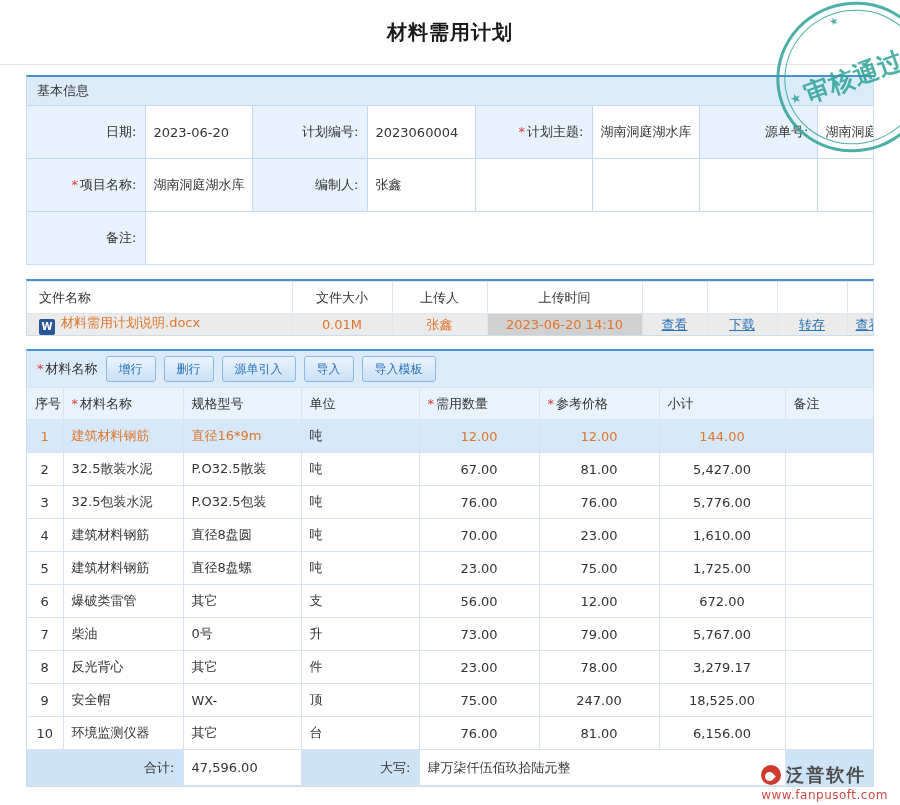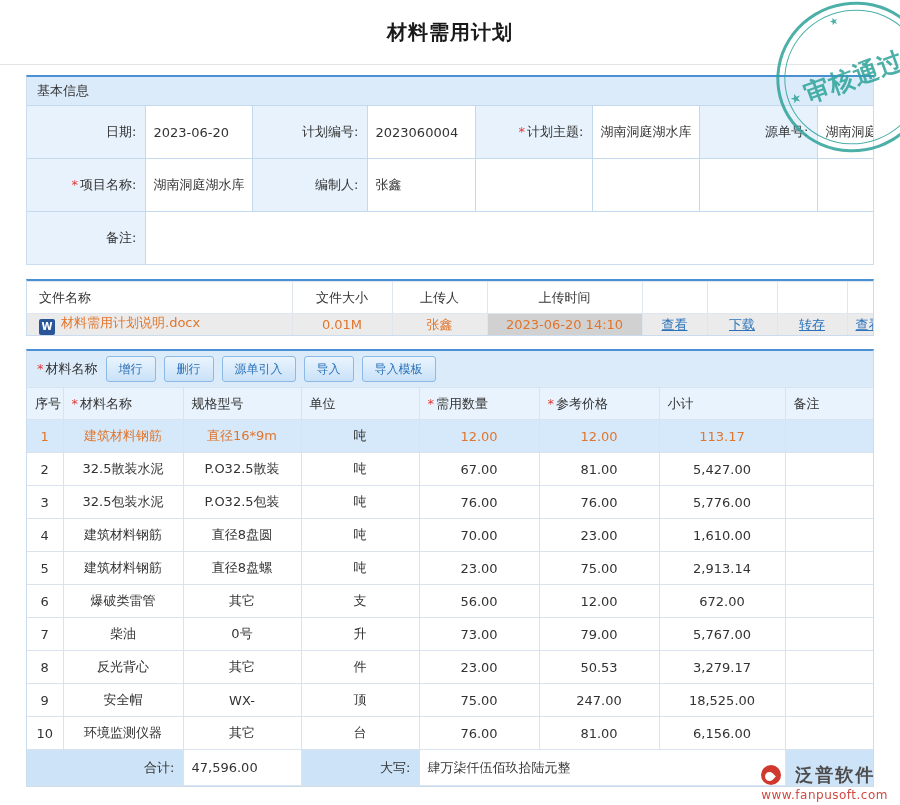--- a/index.html
+++ b/index.html
@@ -63,21 +63,21 @@
   .file-link { color:#e0752c; cursor:pointer; text-decoration:none; }
 
   
   .detail-table th, .detail-table td { border:1px solid #d9e3ee; padding:0 8px; }
   .detail-table tr > *:first-child { border-left:none; }
   .detail-table tr > *:last-child  { border-right:none; }
   .detail-table tbody tr:last-child td { border-bottom:1px solid #d9e3ee; }
   .detail-table th { height:32px; background:#e9f3fd; text-align:left; color:#333; }
   .detail-table td { height:33px; background:#fff; }
   .detail-table .c { text-align:center; }
-  .detail-table .l { text-align:center; }
+  .detail-table .l { text-align:left; }
   .detail-table tr.hl td { background:#d6e9fb; color:#e0752c; }
   .detail-table tr.hl td.unit-cell { color:#333; }
   .detail-table tfoot td { background:#cde3f7; height:36px; }
   .detail-table tfoot td.flbl { text-align:right; }
   .detail-table tfoot td.fval { background:#fff; text-align:left; }
 
   
   .stamp { position:absolute; top:2px; right:-32px; width:156px; height:150px;
            transform:rotate(-20deg); opacity:.85; z-index:50; pointer-events:none; }
   .stamp-ring { width:100%; height:100%; border:3px solid #2da399; border-radius:50%; position:relative; }
@@ -87,21 +87,21 @@
   .stamp-star { position:absolute; color:#2da399; font-size:13px; }
   .stamp-star.s1 { left:7px;  top:50%; transform:translateY(-50%); }
   .stamp-star.s3 { left:50%; top:7px; transform:translateX(-50%); font-size:10px; }
 
   
   .vendor { position:absolute; right:12px; bottom:3px; z-index:60; text-align:left; }
   .vendor-brand { display:flex; align-items:center; gap:5px; }
   .vendor-icon { position:relative; width:20px; height:20px; background:#d0392e; border-radius:50%; display:inline-block; }
   .vendor-icon::after { content:""; position:absolute; left:4px; top:7px; width:9px; height:9px;
                         background:#fff; border-radius:50% 0 50% 50%; transform:rotate(45deg); }
-  .vendor-name { font-size:18px; font-weight:bold; color:#4d4d4d; letter-spacing:2px;margin-left:9px; }
+  .vendor-name { font-size:18px; font-weight:bold; color:#4d4d4d; letter-spacing:2px; }
   .vendor-site { font-size:12px; color:#cf4a42; margin-top:1px; letter-spacing:.5px; }
 </style>
 </head>
 <body>
 
 <div class="page-header">
   <div class="page-title">材料需用计划</div>
 </div>
 
 <div class="stamp">
@@ -230,21 +230,21 @@
       </tr>
     </thead>
     <tbody>
       <tr class="hl">
         <td class="c">1</td>
         <td class="l">建筑材料钢筋</td>
         <td class="l">直径16*9m</td>
         <td class="l unit-cell">吨</td>
         <td class="c">12.00</td>
         <td class="c">12.00</td>
-        <td class="c">113.17</td>
+        <td class="c">144.00</td>
         <td class="l"></td>
       </tr>
       <tr>
         <td class="c">2</td>
         <td class="l">32.5散装水泥</td>
         <td class="l">P.O32.5散装</td>
         <td class="l">吨</td>
         <td class="c">67.00</td>
         <td class="c">81.00</td>
         <td class="c">5,427.00</td>
@@ -270,21 +270,21 @@
         <td class="c">1,610.00</td>
         <td class="l"></td>
       </tr>
       <tr>
         <td class="c">5</td>
         <td class="l">建筑材料钢筋</td>
         <td class="l">直径8盘螺</td>
         <td class="l">吨</td>
         <td class="c">23.00</td>
         <td class="c">75.00</td>
-        <td class="c">2,913.14</td>
+        <td class="c">1,725.00</td>
         <td class="l"></td>
       </tr>
       <tr>
         <td class="c">6</td>
         <td class="l">爆破类雷管</td>
         <td class="l">其它</td>
         <td class="l">支</td>
         <td class="c">56.00</td>
         <td class="c">12.00</td>
         <td class="c">672.00</td>
@@ -299,21 +299,21 @@
         <td class="c">79.00</td>
         <td class="c">5,767.00</td>
         <td class="l"></td>
       </tr>
       <tr>
         <td class="c">8</td>
         <td class="l">反光背心</td>
         <td class="l">其它</td>
         <td class="l">件</td>
         <td class="c">23.00</td>
-        <td class="c">50.53</td>
+        <td class="c">78.00</td>
         <td class="c">3,279.17</td>
         <td class="l"></td>
       </tr>
       <tr>
         <td class="c">9</td>
         <td class="l">安全帽</td>
         <td class="l">WX-</td>
         <td class="l">顶</td>
         <td class="c">75.00</td>
         <td class="c">247.00</td>

